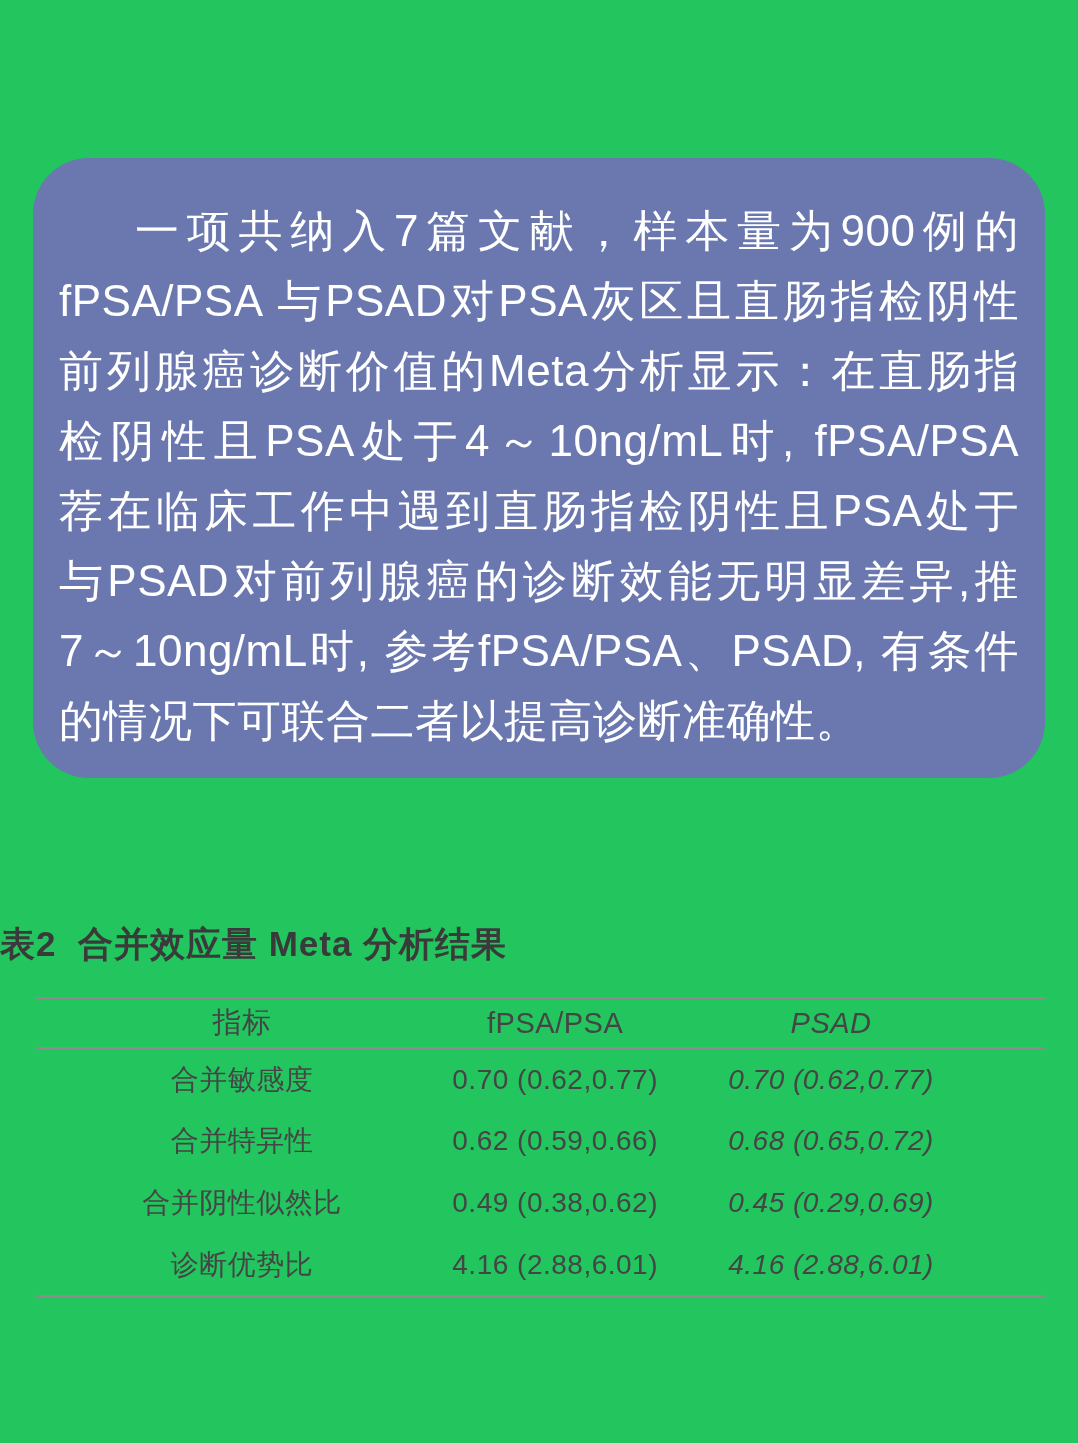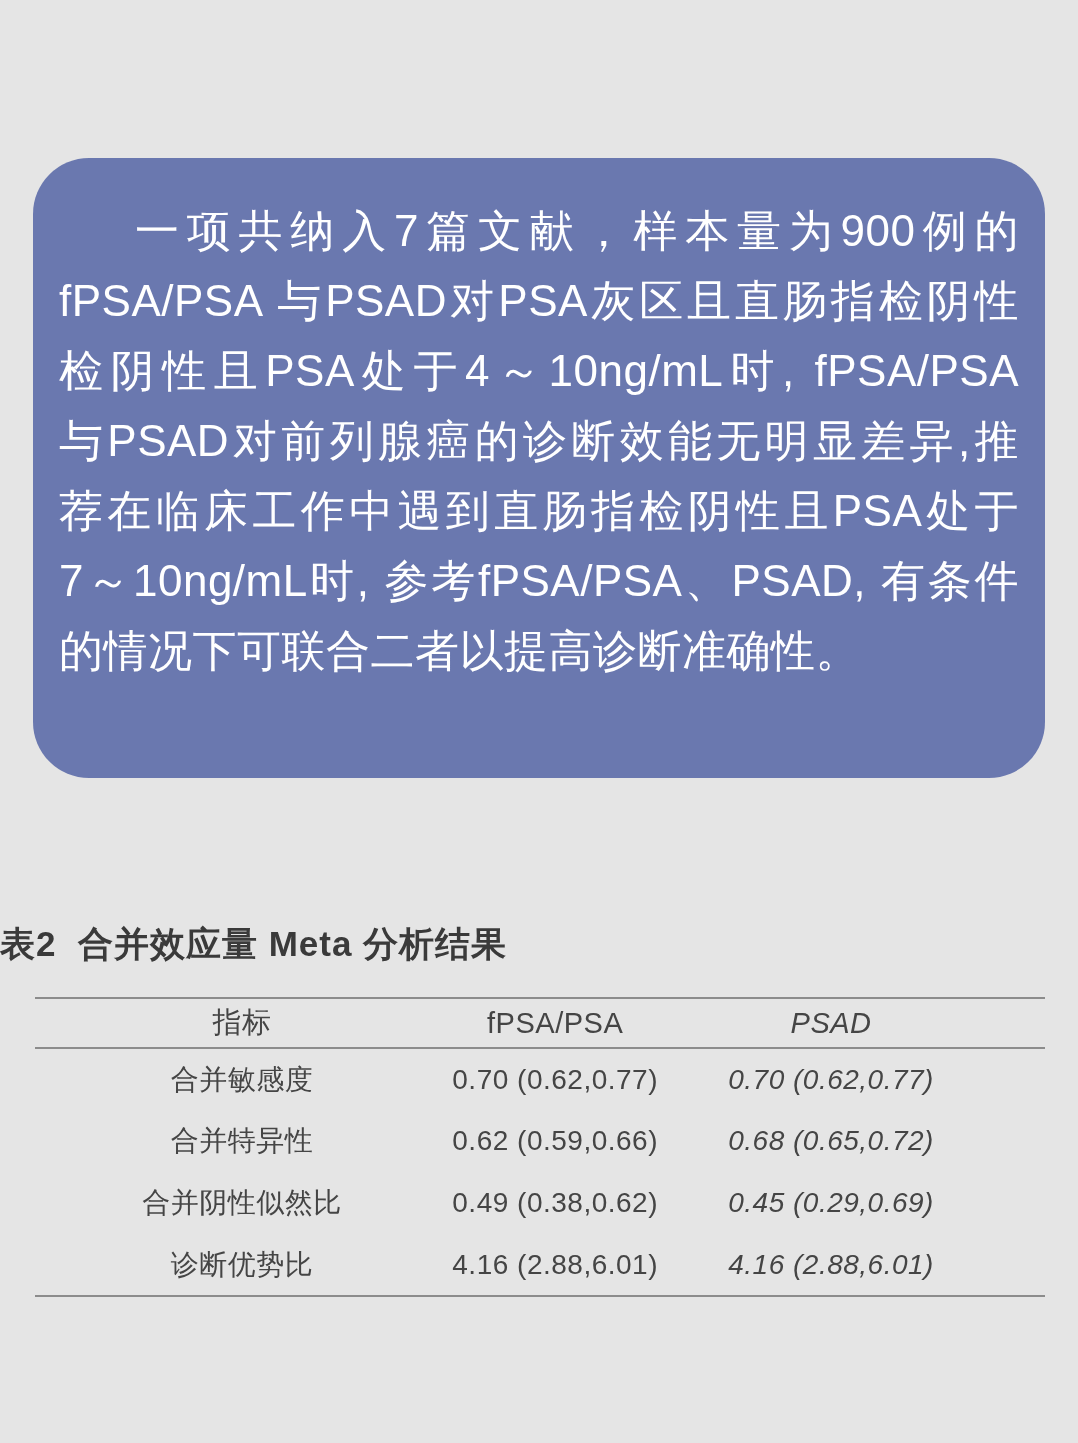--- a/index.html
+++ b/index.html
@@ -7,21 +7,21 @@
   body {
     width: 1078px;
     height: 1443px;
     position: relative;
     overflow: hidden;
     font-family: "Liberation Sans", "DejaVu Sans", sans-serif;
   }
   .page {
     position: absolute;
     inset: 0;
-    background: #e5e5e5;
+    background: #22c55e;
   }
 
   
   .summary-card {
     position: absolute;
     left: 33px;
     top: 158px;
     width: 1012px;
     height: 620px;
     background: var(--card-bg, #6a78af);
@@ -90,23 +90,24 @@
   .meta-table th:nth-child(3), .meta-table td:nth-child(3) { padding-right: 44px; font-style: italic; }
 </style>
 </head>
 <body>
 
 <div class="page">
 
   <section class="summary-card">
     <p class="summary-line first">一项共纳入7篇文献，样本量为900例的</p>
     <p class="summary-line">fPSA/PSA 与PSAD对PSA灰区且直肠指检阴性</p>
+    <p class="summary-line">前列腺癌诊断价值的Meta分析显示：在直肠指</p>
     <p class="summary-line">检阴性且PSA处于4～10ng/mL时, fPSA/PSA</p>
+    <p class="summary-line">荐在临床工作中遇到直肠指检阴性且PSA处于</p>
     <p class="summary-line">与PSAD对前列腺癌的诊断效能无明显差异,推</p>
-    <p class="summary-line">荐在临床工作中遇到直肠指检阴性且PSA处于</p>
     <p class="summary-line">7～10ng/mL时, 参考fPSA/PSA、PSAD, 有条件</p>
     <p class="summary-line last">的情况下可联合二者以提高诊断准确性。</p>
   </section>
 
   <h2 class="table-title">表2  合并效应量 Meta 分析结果</h2>
 
   <table class="meta-table">
     <colgroup>
       <col class="c1">
       <col class="c2">

